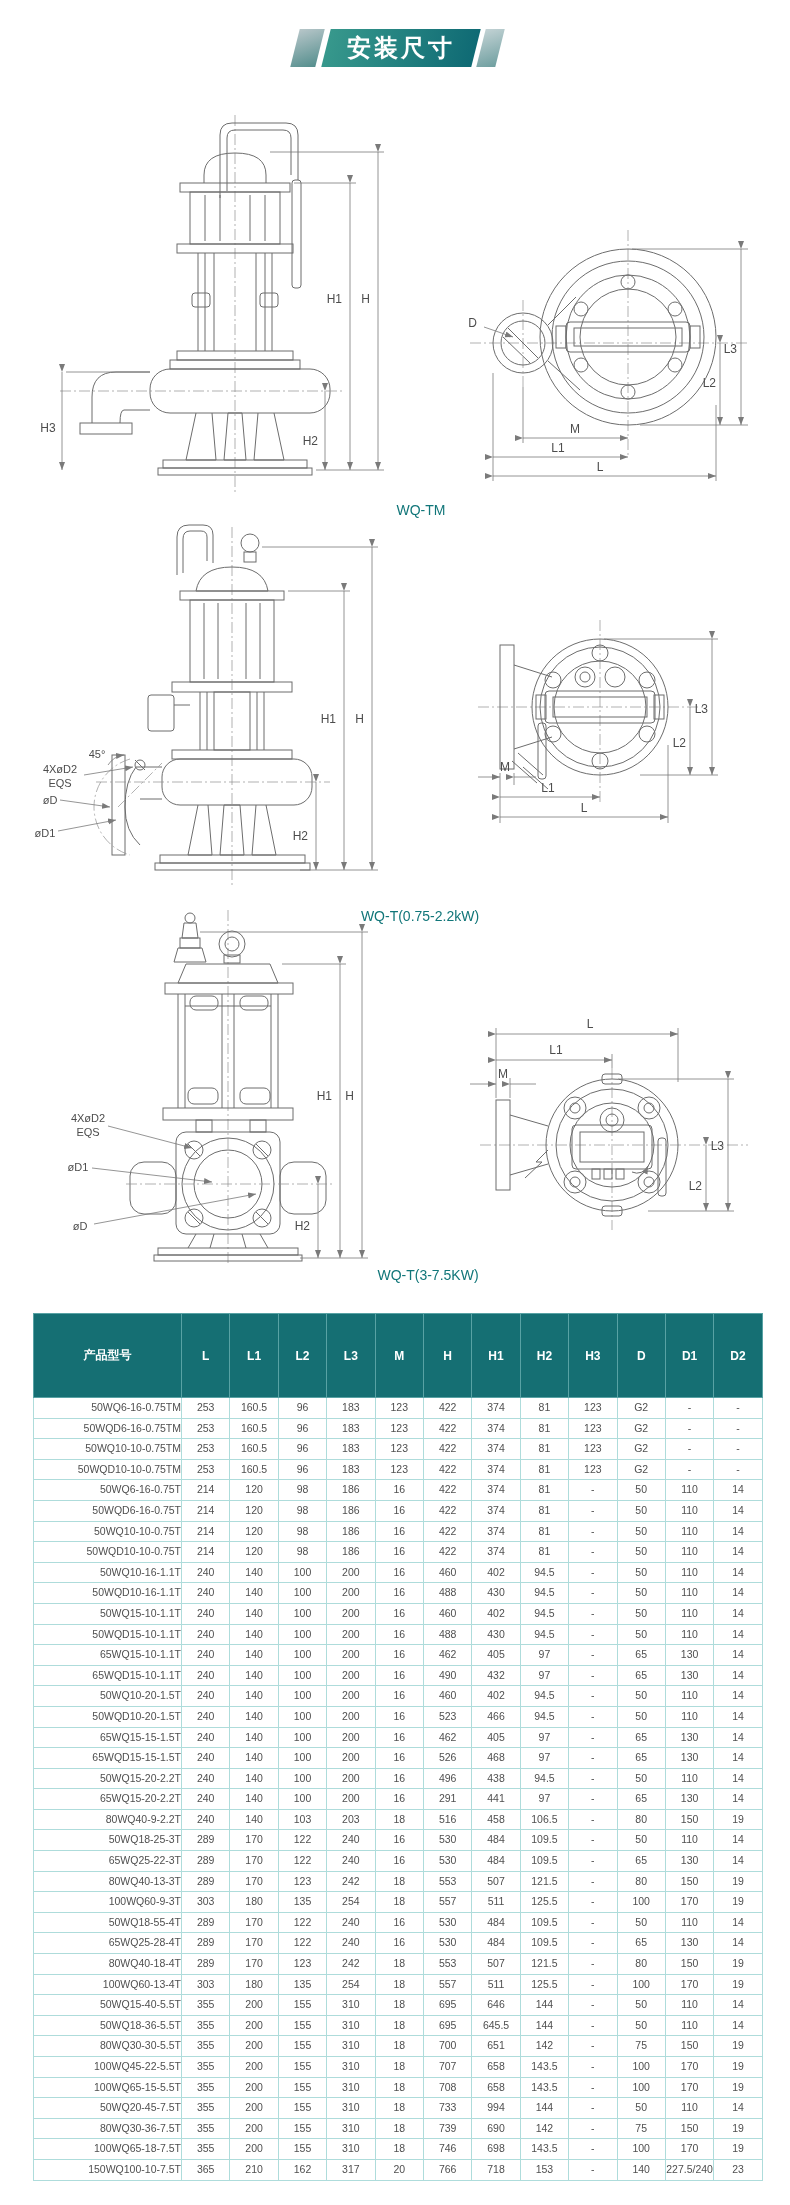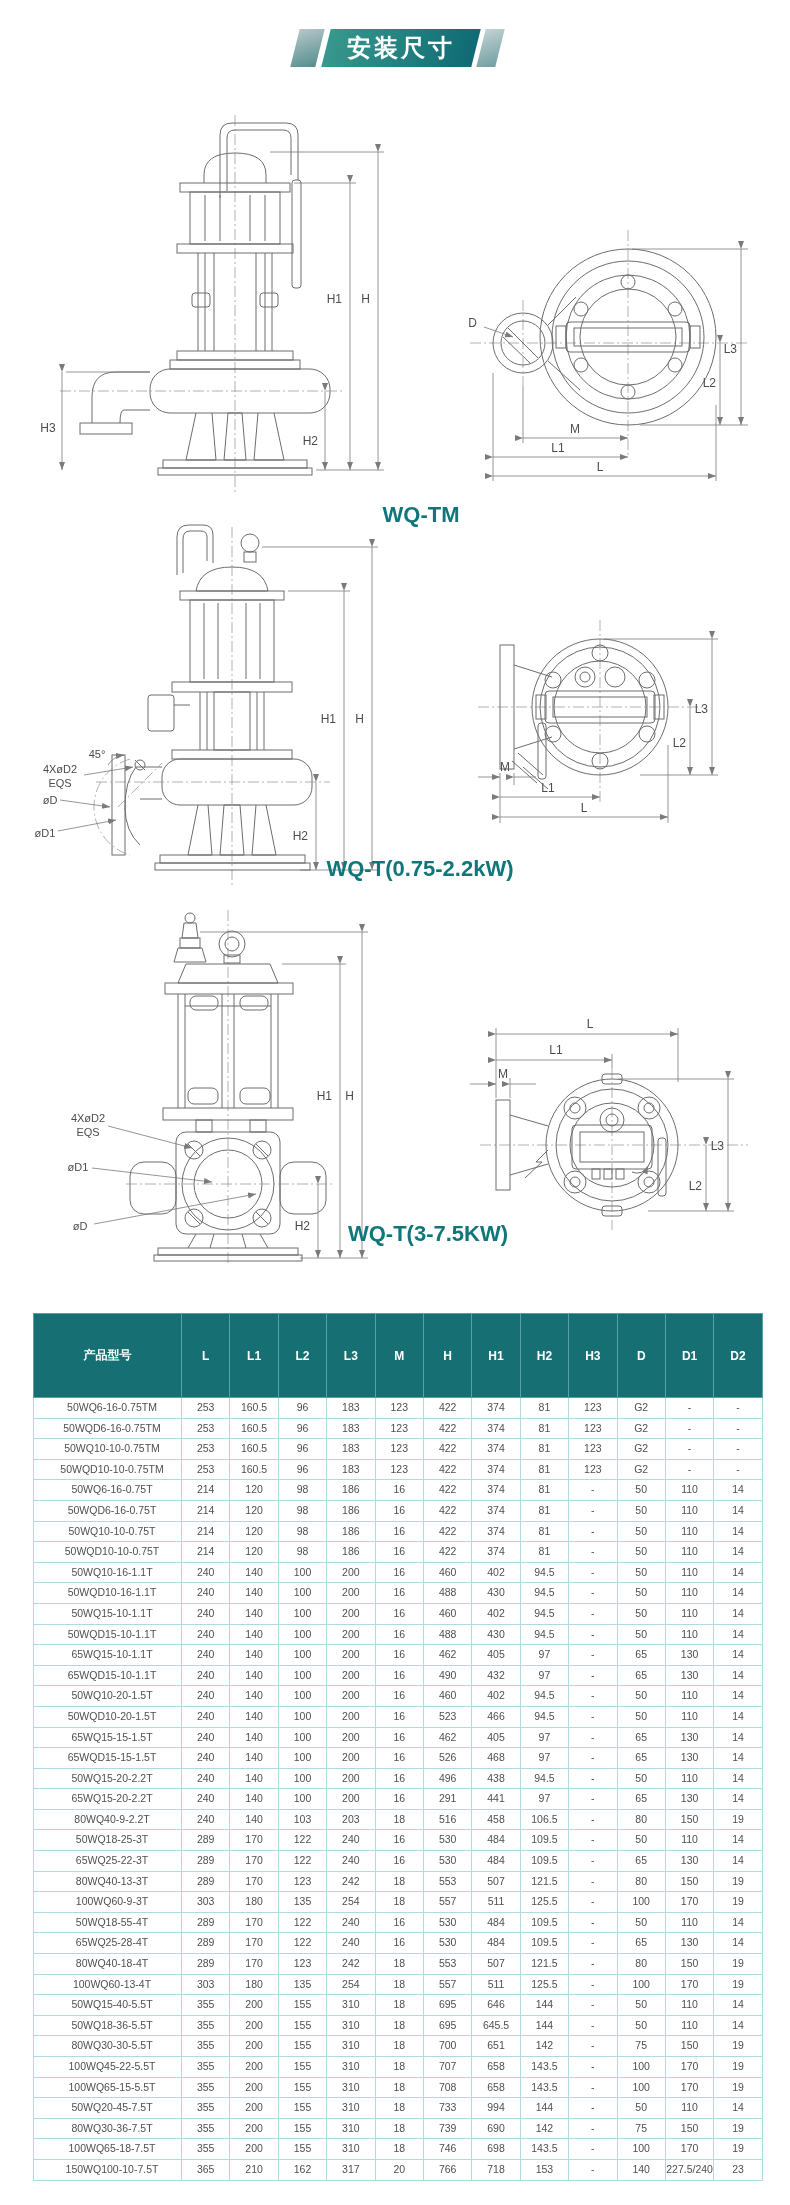--- a/index.html
+++ b/index.html
@@ -9,37 +9,37 @@
   .banner-main{position:absolute;left:326px;top:29px;width:150px;height:38px;
     background:linear-gradient(90deg,#37988c,#0f6a74);transform:skewX(-14deg);}
   .banner-main span{display:block;transform:skewX(14deg);color:#fff;font-size:24px;font-weight:bold;
     letter-spacing:3px;text-align:center;line-height:38px;}
   .banner-accent-l{position:absolute;left:295px;top:29px;width:25px;height:38px;
     background:linear-gradient(160deg,#b7c6c9,#548e8d);transform:skewX(-14deg);}
   .banner-accent-r{position:absolute;left:481px;top:29px;width:19px;height:38px;
     background:linear-gradient(160deg,#c2d2d4,#6f9fa0);transform:skewX(-14deg);}
 
   .fig{position:absolute;left:0;}
-  .fig-caption{position:absolute;color:#117679;font-weight:bold;font-size:22px;text-align:center;}
+  .fig-caption{position:absolute;color:#117679;font-weight:normal;font-size:14px;text-align:center;}
 
   
   .ln{stroke:#6d6d6d;fill:none;stroke-width:1;}
   .dim{stroke:#7a7a7a;fill:none;stroke-width:0.8;}
   .cl{stroke:#909090;fill:none;stroke-width:0.7;stroke-dasharray:11 3 2 3;}
   .dt{font:12px "Liberation Sans",sans-serif;fill:#4c4c4c;}
   .lt{font:11px "Liberation Sans",sans-serif;fill:#4c4c4c;}
 
   
   #tbl-wrap{position:absolute;left:33px;top:1313px;width:729px;}
   table.dim-table{border-collapse:collapse;table-layout:fixed;width:729px;}
   table.dim-table th{background:#156f73;color:#fff;font-size:12px;font-weight:bold;
     height:59px;border:1px solid #58a2a4;text-align:center;padding:12px;}
   table.dim-table td{font-size:10.5px;color:#4f4f4f;text-align:center;height:19.6px;
     line-height:19.6px;padding:0;border:1px solid #aedcdb;white-space:nowrap;background:#fff;}
-  table.dim-table td:first-child{text-align:center;padding-left:9px;}
+  table.dim-table td:first-child{text-align:right;padding-left:9px;}
 </style>
 </head>
 <body>
 
 <div id="page">
 
   <div class="banner-accent-l"></div>
   <div class="banner-main">
     <span>安装尺寸</span>
   </div>
@@ -250,21 +250,21 @@
       <line class="dim" x1="640" y1="260" x2="718" y2="260"></line>
       <line class="dim" x1="712" y1="124" x2="712" y2="260" marker-start="url(#a2)" marker-end="url(#a2)"></line>
       <line class="dim" x1="690" y1="192" x2="690" y2="260" marker-start="url(#a2)" marker-end="url(#a2)"></line>
       <text class="dt" x="505" y="256" text-anchor="middle">M</text>
       <text class="dt" x="548" y="277" text-anchor="middle">L1</text>
       <text class="dt" x="584" y="297" text-anchor="middle">L</text>
       <text class="dt" x="708" y="198" text-anchor="end">L3</text>
       <text class="dt" x="686" y="232" text-anchor="end">L2</text>
     </g>
   </svg>
-  <div class="fig-caption" style="left:270px;top:856px;width:300px">WQ-T(0.75-2.2kW)</div>
+  <div class="fig-caption" style="left:270px;top:908px;width:300px">WQ-T(0.75-2.2kW)</div>
 
   <svg class="fig" style="top:910px" width="790" height="358" viewBox="0 0 790 358">
     <defs>
       <marker id="a3" markerWidth="9" markerHeight="7" refX="8" refY="3" orient="auto" markerUnits="userSpaceOnUse">
         <path d="M0,0 L8,3 L0,6 z" fill="#7a7a7a"></path>
       </marker>
     </defs>
     <g>
       <line class="cl" x1="228" y1="0" x2="228" y2="356"></line>
       <circle class="ln" cx="190" cy="8" r="5"></circle>
@@ -372,21 +372,21 @@
       <line class="dim" x1="648" y1="301" x2="734" y2="301"></line>
       <line class="dim" x1="728" y1="169" x2="728" y2="301" marker-start="url(#a3)" marker-end="url(#a3)"></line>
       <line class="dim" x1="706" y1="235" x2="706" y2="301" marker-start="url(#a3)" marker-end="url(#a3)"></line>
       <text class="dt" x="590" y="118" text-anchor="middle">L</text>
       <text class="dt" x="556" y="144" text-anchor="middle">L1</text>
       <text class="dt" x="503" y="168" text-anchor="middle">M</text>
       <text class="dt" x="724" y="240" text-anchor="end">L3</text>
       <text class="dt" x="702" y="280" text-anchor="end">L2</text>
     </g>
   </svg>
-  <div class="fig-caption" style="left:270px;top:1221px;width:316px">WQ-T(3-7.5KW)</div>
+  <div class="fig-caption" style="left:270px;top:1267px;width:316px">WQ-T(3-7.5KW)</div>
 
   <div id="tbl-wrap">
     <table class="dim-table">
       <colgroup id="tbl-cols">
           <col style="width: 148px;">
           <col style="width: 48.4px;">
           <col style="width: 48.4px;">
           <col style="width: 48.4px;">
           <col style="width: 48.4px;">
           <col style="width: 48.4px;">

